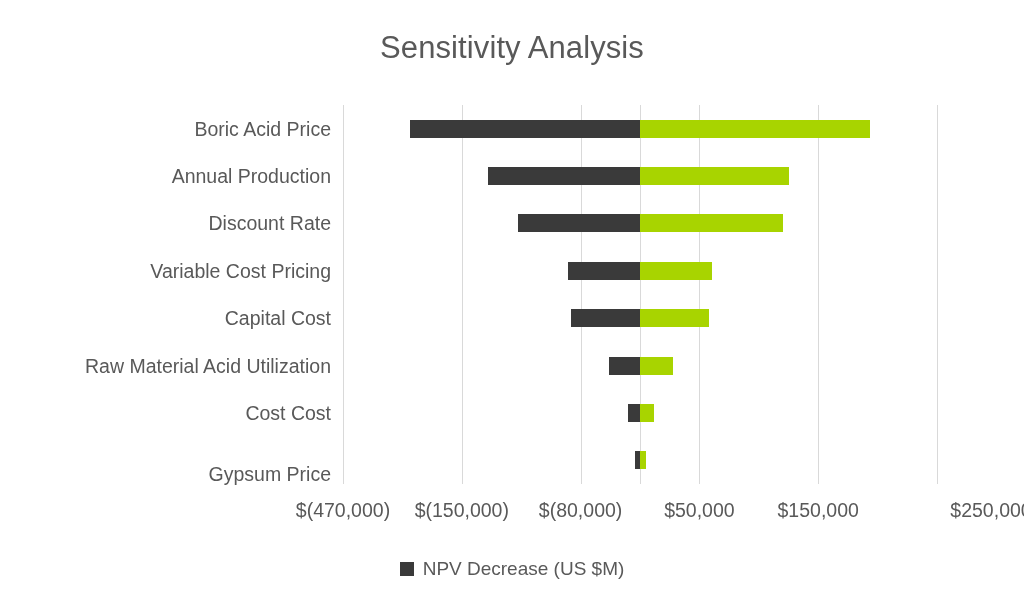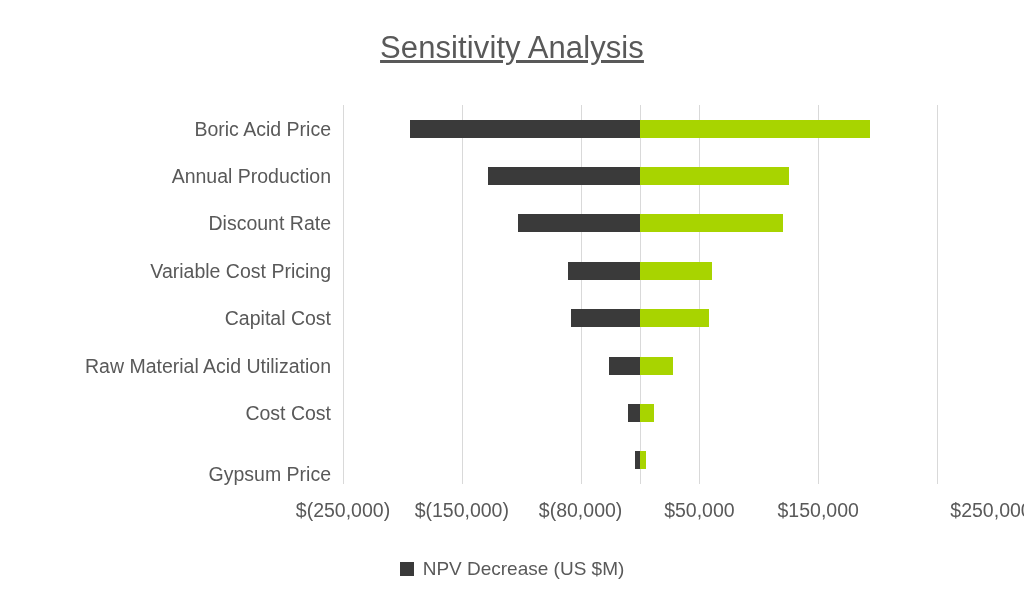--- a/index.html
+++ b/index.html
@@ -27,21 +27,20 @@
     position: absolute;
     left: 0;
     top: 28px;
     width: 1024px;
     text-align: center;
     font-size: 31px;
     font-weight: 400;
     color: #595959;
     letter-spacing: 0.1px;
     line-height: 40px;
-    text-decoration: underline;
   }
 
   
   #plot-area {
     position: absolute;
     left: 343px;
     top: 105px;
     width: 594px;
     height: 379px;
   }
@@ -201,21 +200,21 @@
           <div class="bar bar-increase" title="Labor Cost: 11500" style="left: 297px; width: 13.662px; background: rgb(168, 212, 0);"></div>
         </div>
         <div class="bar-row" style="top: 346.312px;">
           <div class="bar bar-decrease" title="Gypsum Price: -4500" style="left: 291.654px; width: 5.346px; background: rgb(58, 58, 58);"></div>
           <div class="bar bar-increase" title="Gypsum Price: 5000" style="left: 297px; width: 5.94px; background: rgb(168, 212, 0);"></div>
         </div>
       </div>
   </div>
 
   <div id="x-axis-labels">
-      <div class="x-tick" style="left: 343px;">$(250,000)</div>
+      <div class="x-tick" style="left: 343px;">$(470,000)</div>
       <div class="x-tick" style="left: 461.8px;">$(150,000)</div>
       <div class="x-tick" style="left: 580.6px;">$(80,000)</div>
       <div class="x-tick" style="left: 699.4px;">$50,000</div>
       <div class="x-tick" style="left: 818.2px;">$150,000</div>
       <div class="x-tick" style="left: 991px;">$250,000</div>
     </div>
 
   <div id="legend">
       <div class="legend-item">
         <span class="legend-swatch" style="background: rgb(58, 58, 58);"></span>

